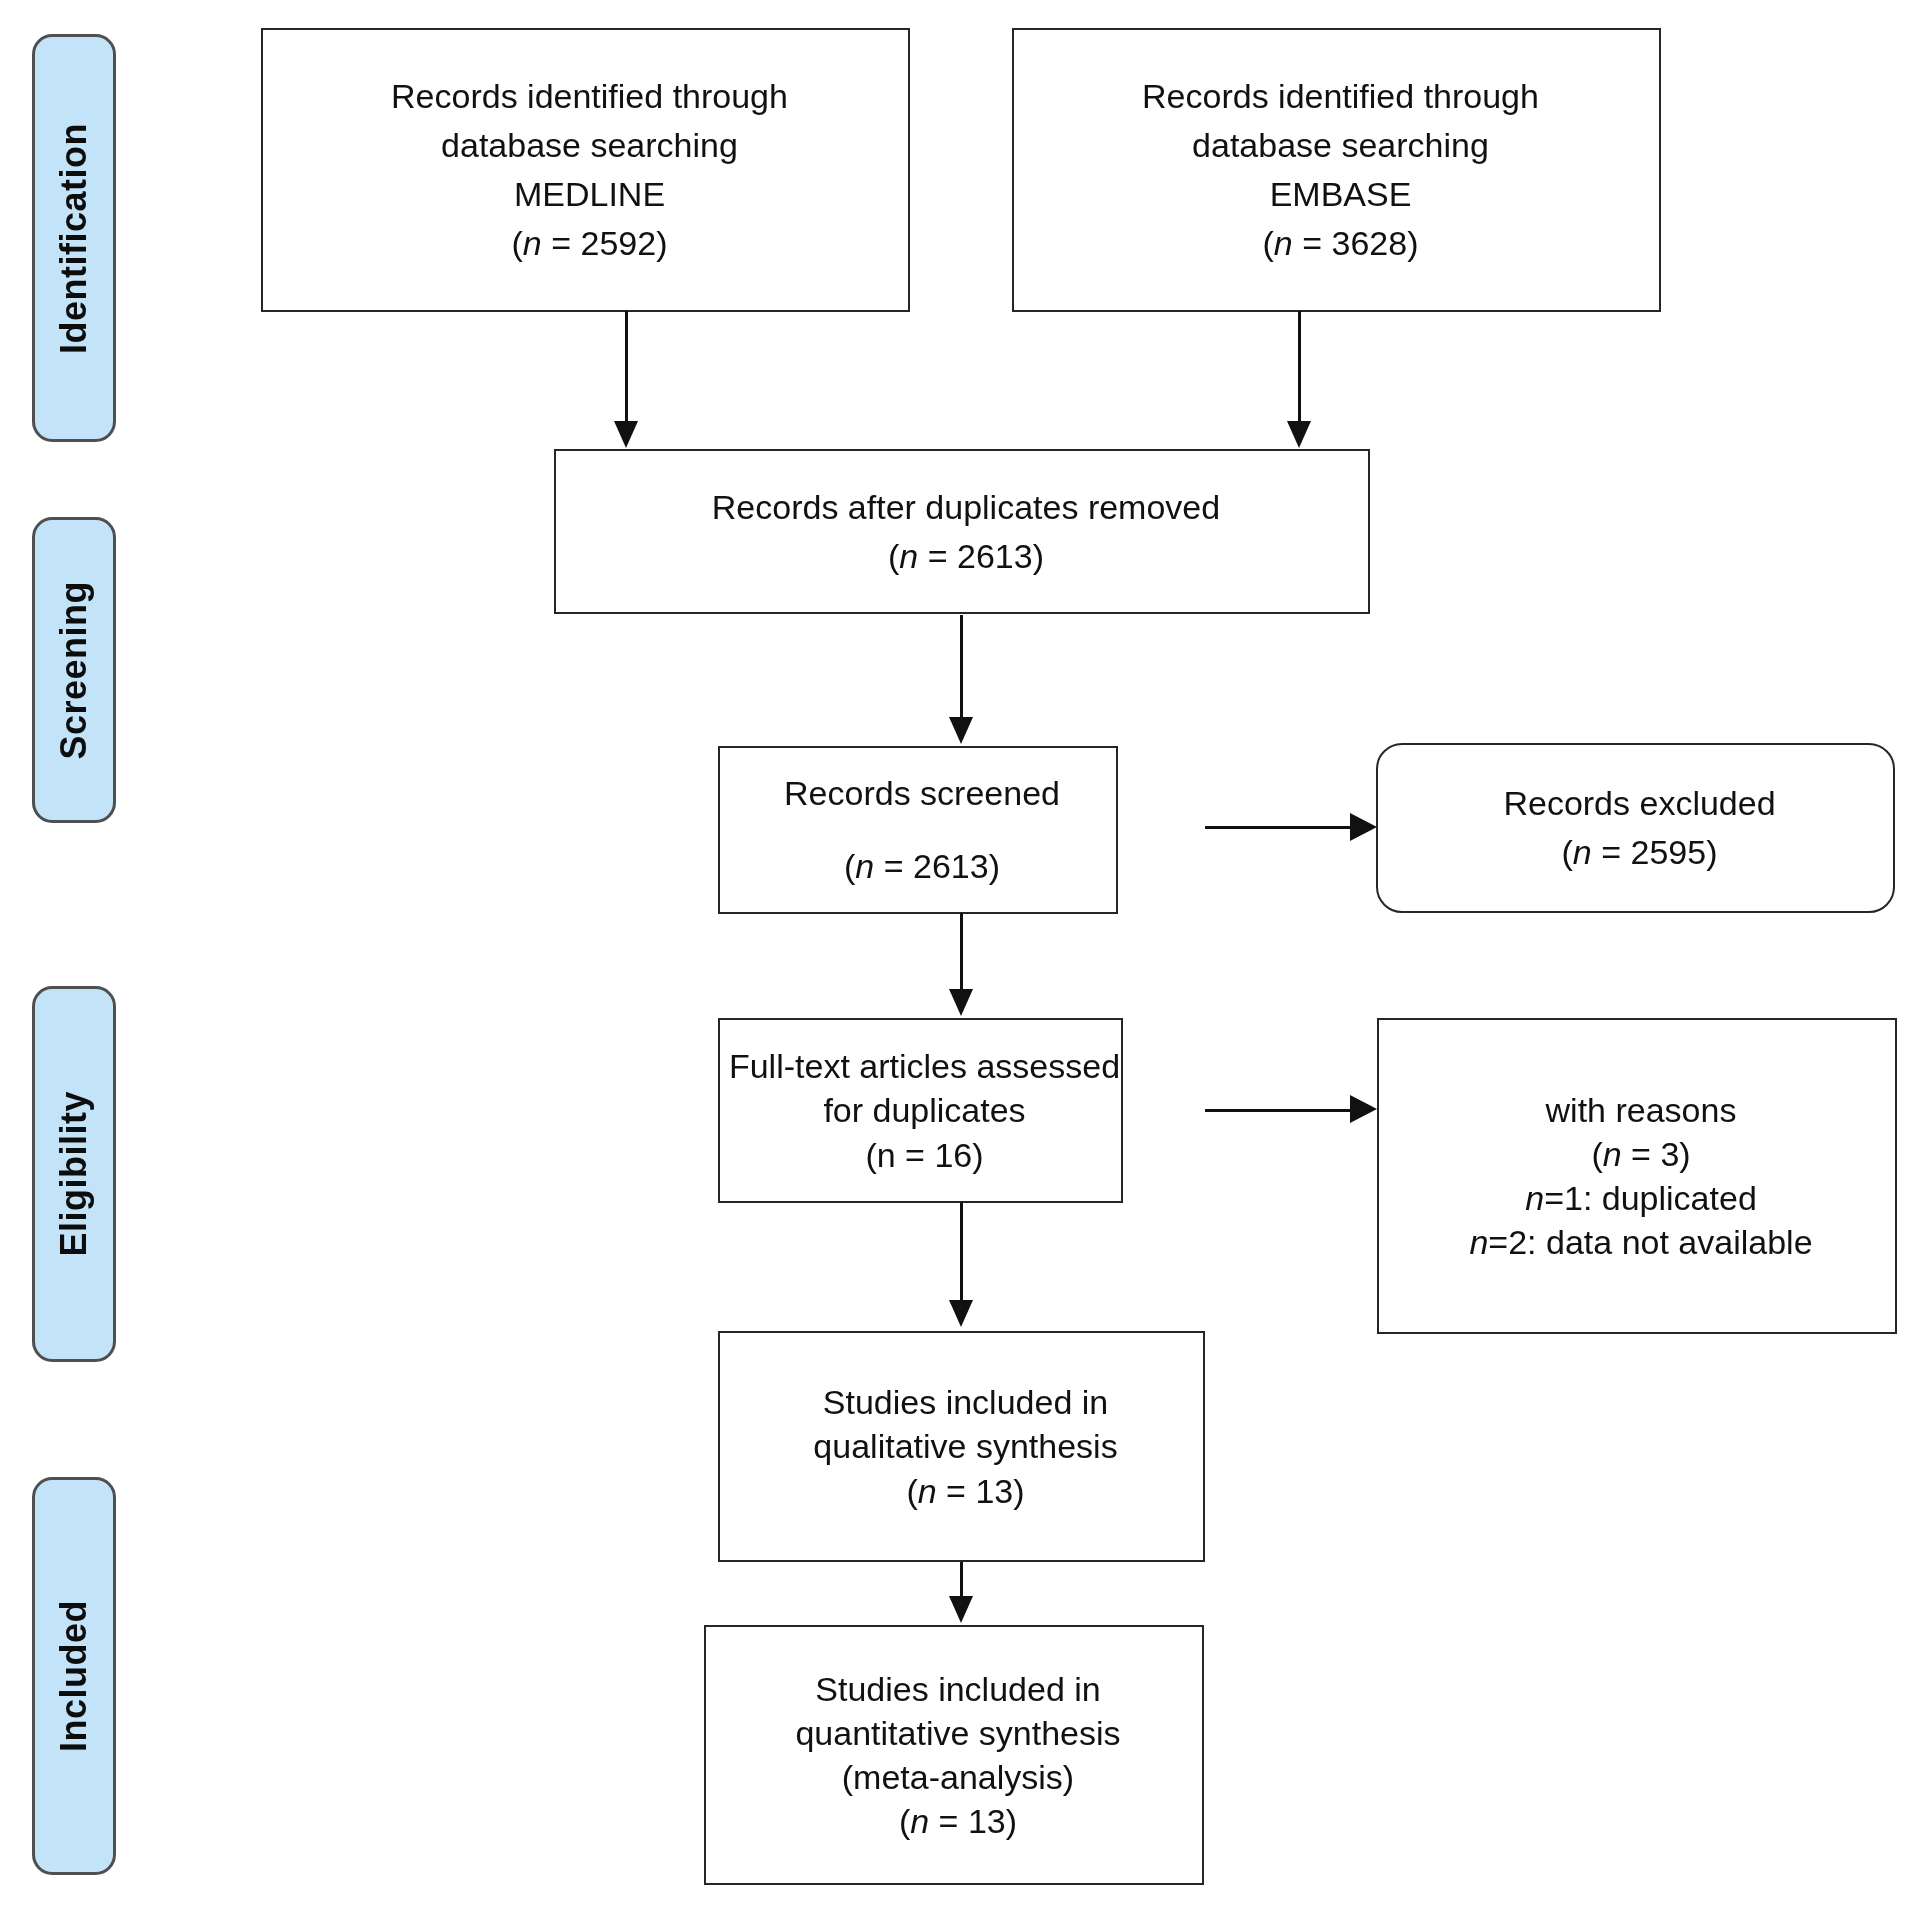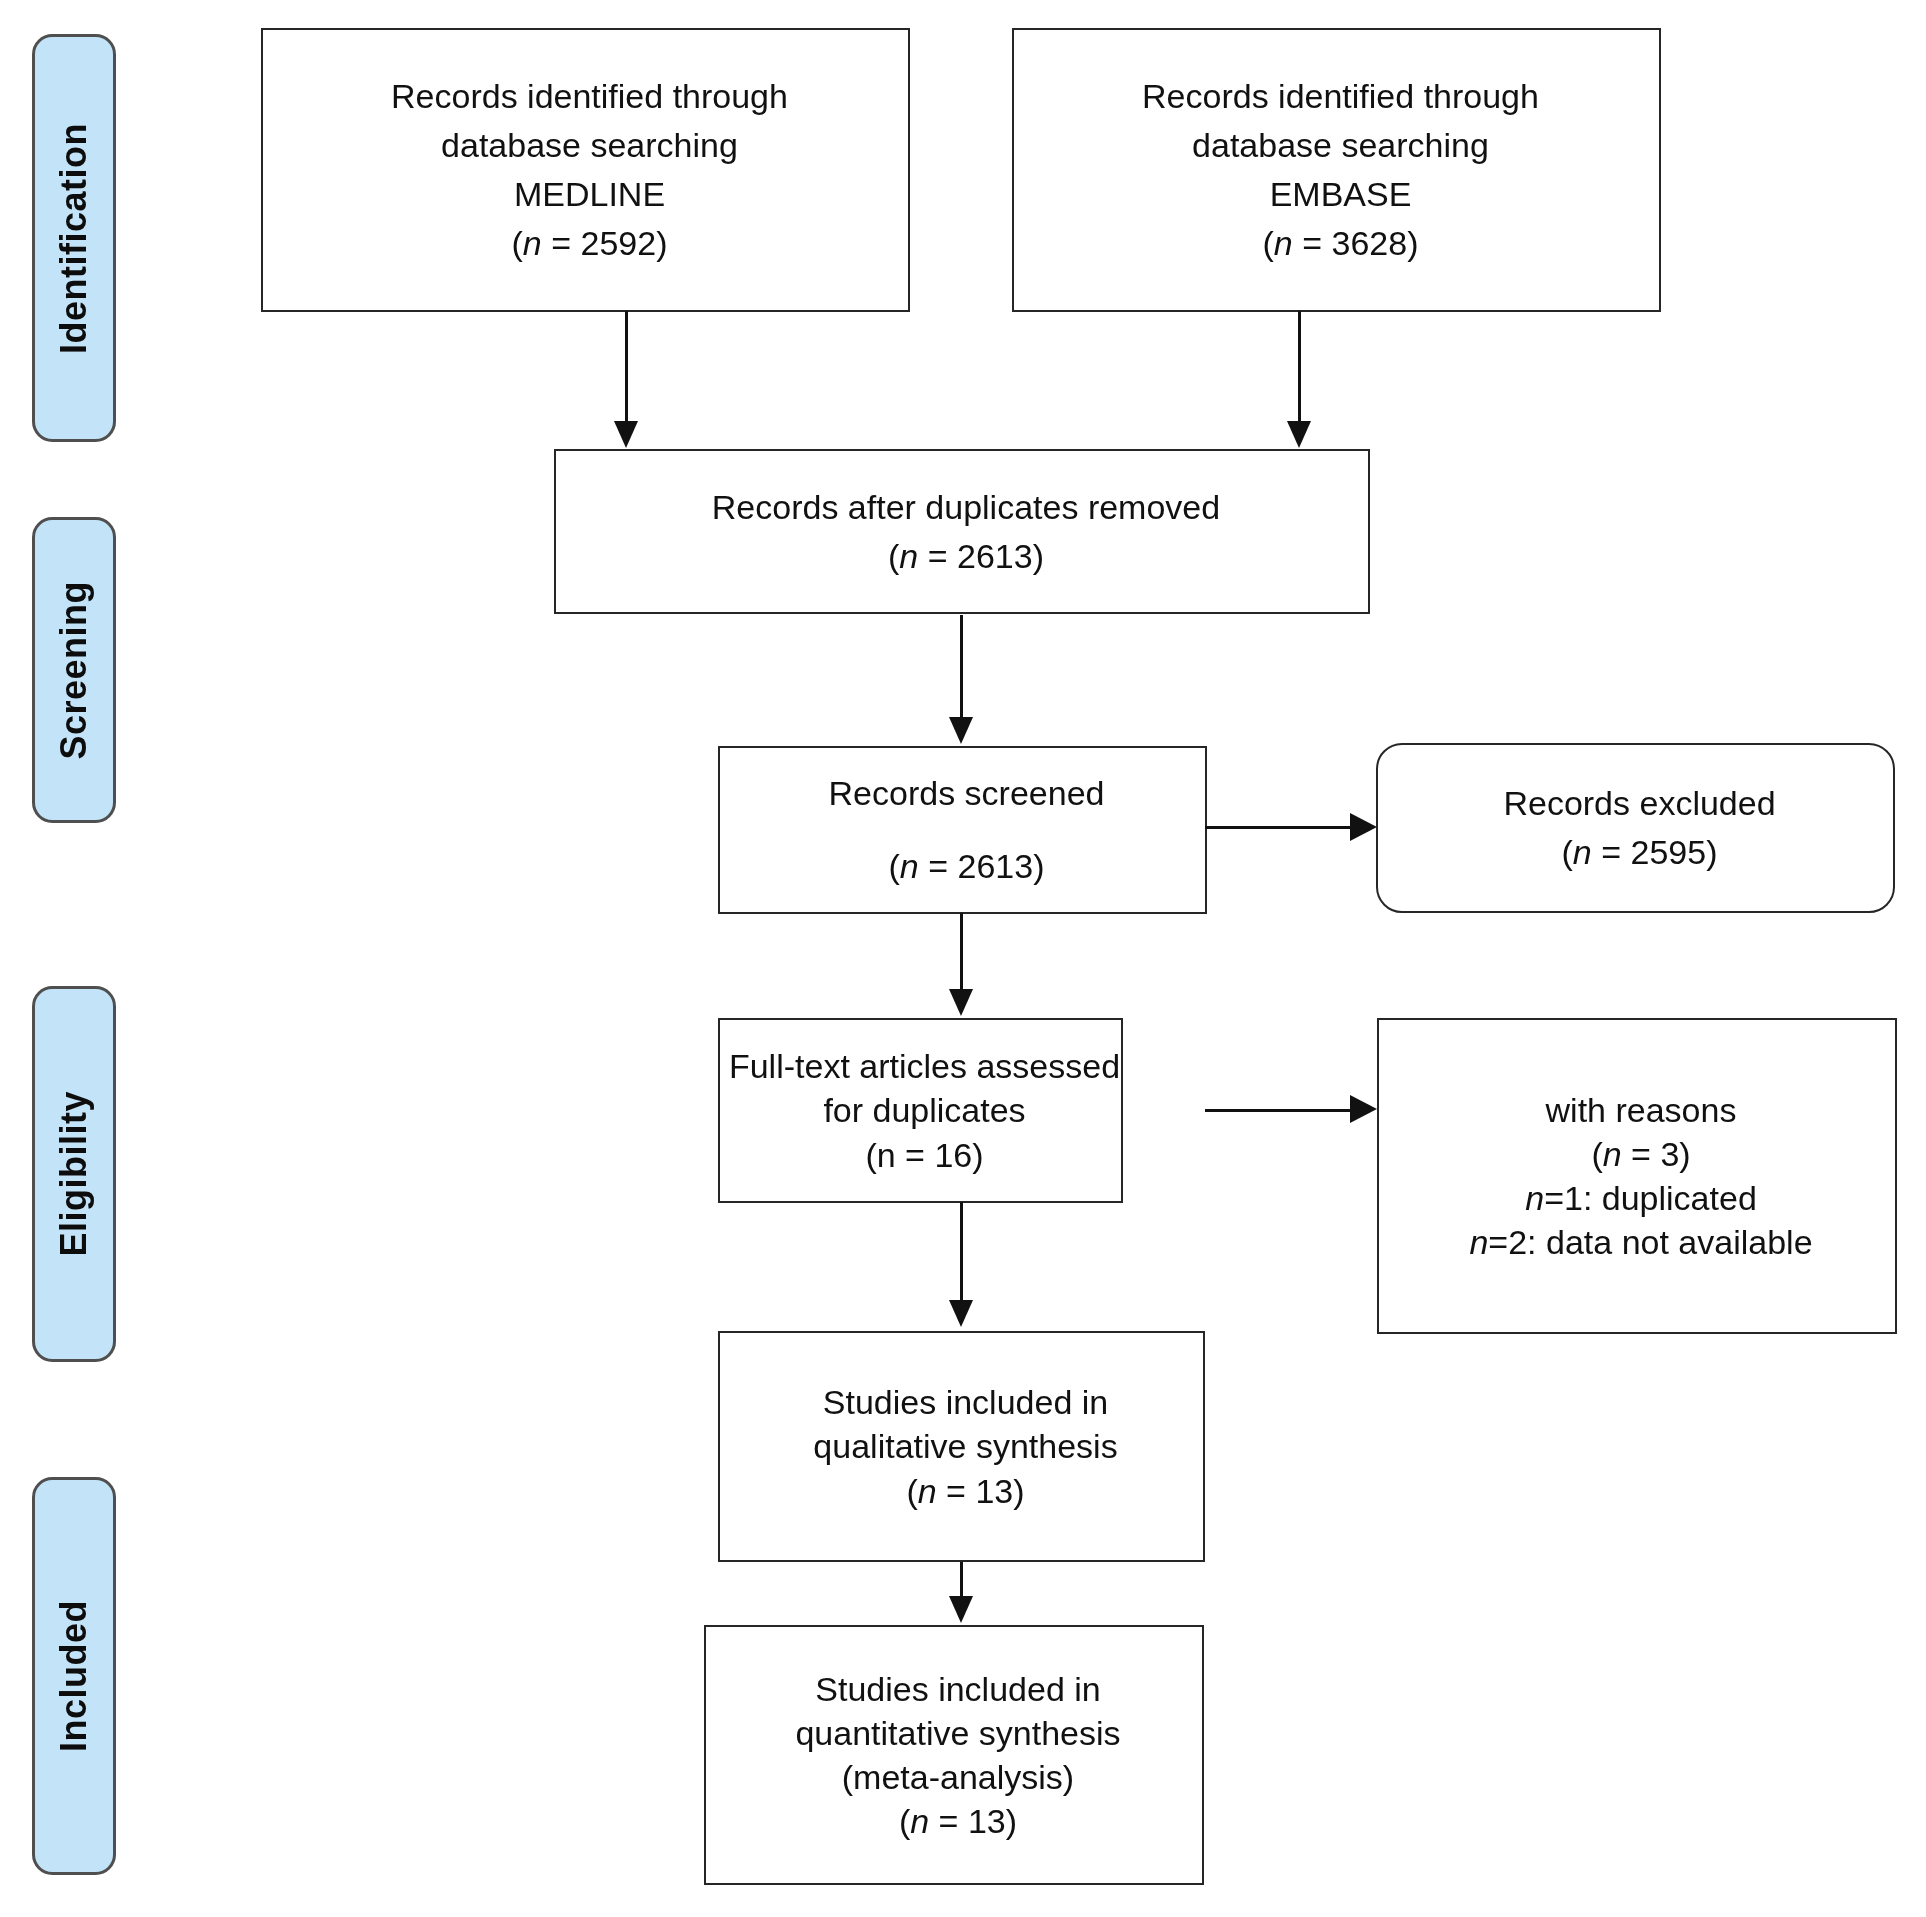--- a/index.html
+++ b/index.html
@@ -109,21 +109,21 @@
   <div class="arrow-down" style="left:1287px;top:421px;"></div>
 
   <div class="box" style="left:554px;top:449px;width:816px;height:165px;">
     <div class="line">Records after duplicates removed</div>
     <div class="line"><span>(</span><span class="ital">n</span><span> = </span><span>2613</span><span>)</span></div>
   </div>
 
   <div class="vline" style="left:960px;top:615px;height:105px;"></div>
   <div class="arrow-down" style="left:949px;top:717px;"></div>
 
-  <div class="box" style="left:718px;top:746px;width:489px;height:168px;gap:24px;">
+  <div class="box" style="left:718px;top:746px;width:400px;height:168px;gap:24px;">
     <div class="line">Records screened</div>
     <div class="line"><span>(</span><span class="ital">n</span><span> = </span><span>2613</span><span>)</span></div>
   </div>
 
   <div class="box" style="left:1376px;top:743px;width:519px;height:170px;border-radius:26px;">
     <div class="line">Records excluded</div>
     <div class="line"><span>(</span><span class="ital">n</span><span> = </span><span>2595</span><span>)</span></div>
   </div>
 
   <div class="hline" style="left:1205px;top:826px;width:146px;"></div>

